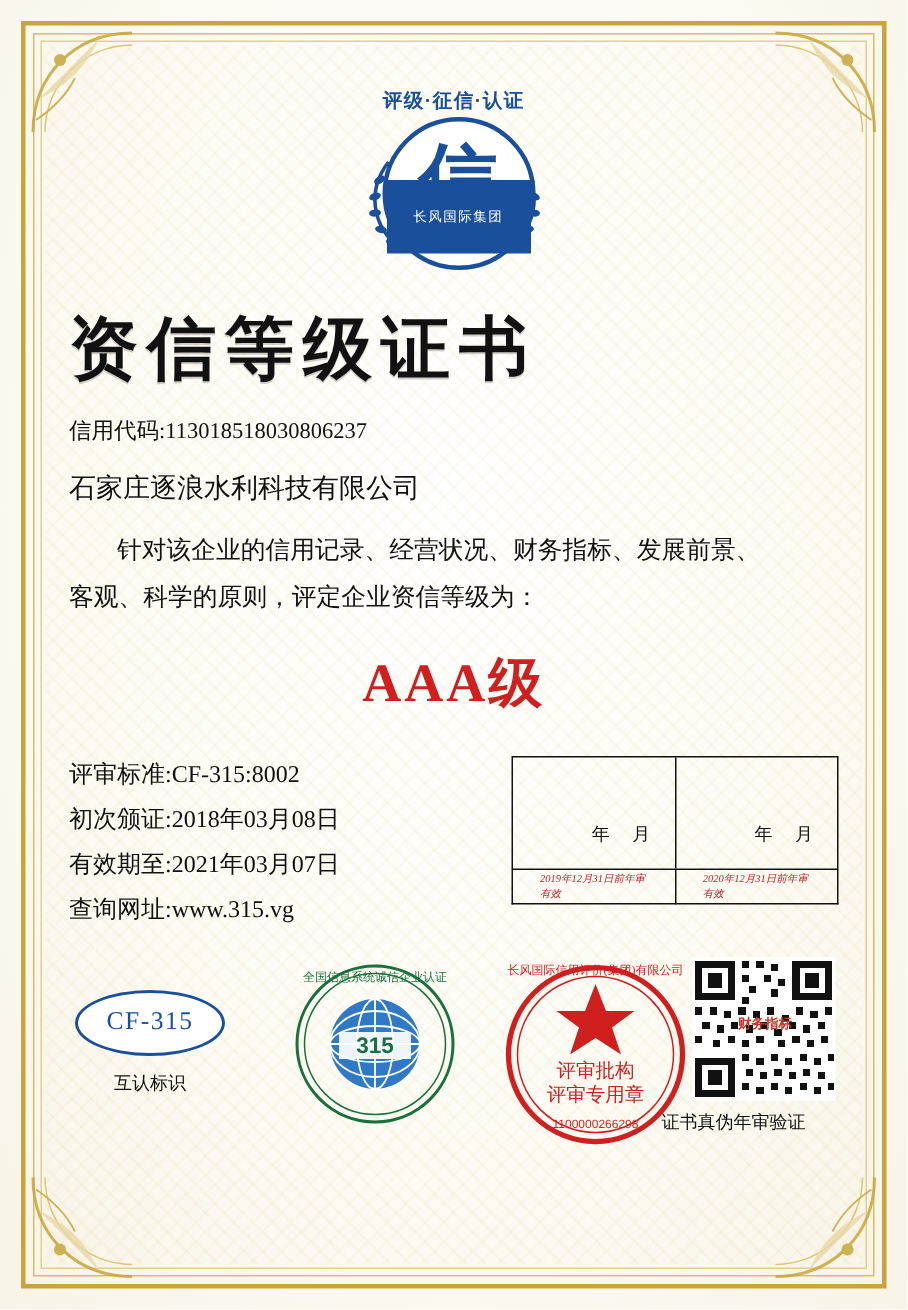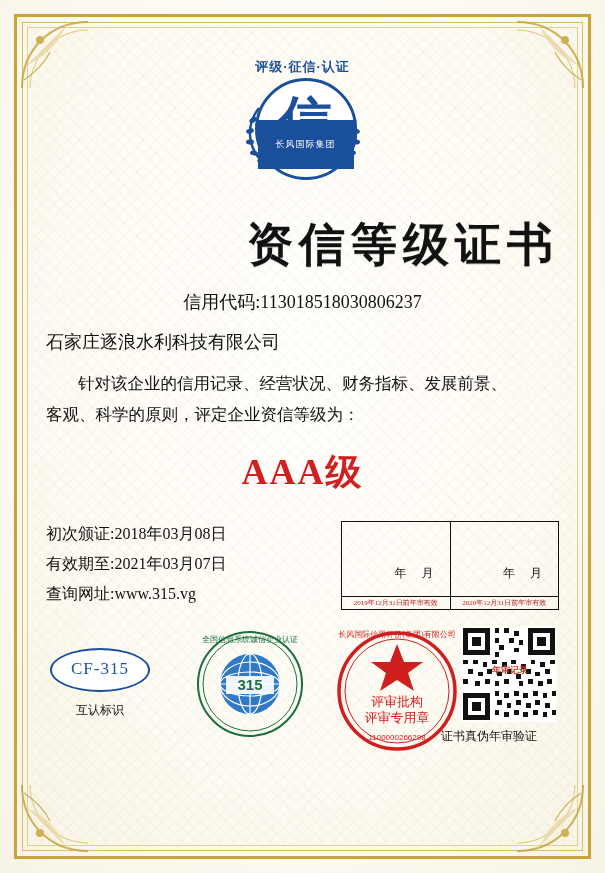--- a/index.html
+++ b/index.html
@@ -80,32 +80,32 @@
   .seal .sub{
     position:absolute;left:0;right:0;bottom:8px;text-align:center;
     font-size:9px;color:#ffffff;background:#1a4f9c;padding:18px 0;
     letter-spacing:1px;
     font-family:"Liberation Sans", sans-serif;
   }
   .wheat{position:absolute;top:18px;left:18px;width:132px;height:104px;}
 
   
   .main-title{
-    text-align:right;
+    text-align:left;
     font-size:46px;
     letter-spacing:6px;
     color:#111;
     font-weight:bold;
-    margin-top:20px;
+    margin-top:8px;
     font-family:"Liberation Serif", serif;
     text-shadow:0 1px 0 rgba(0,0,0,.18);
   }
   .credit-code{
-    text-align:center;
-    font-size:18px;
+    text-align:left;
+    font-size:15px;
     color:#111;
     margin-top:14px;
     font-family:"Liberation Serif", serif;
   }
   .company{
     font-size:18px;font-weight:normal;color:#111;margin-top:16px;
   }
   .body-text{
     margin-top:14px;font-size:16.5px;line-height:31px;color:#111;
     text-align:justify;
@@ -136,22 +136,22 @@
   .annual-grid{display:flex;border:1px solid #111;height:74px;}
   .annual-cell{
     flex:1;position:relative;
   }
   .annual-cell + .annual-cell{border-left:1px solid #111;}
   .annual-cell .ym{
     position:absolute;right:10px;bottom:14px;font-size:12px;color:#111;letter-spacing:6px;
   }
   .annual-foot{display:flex;}
   .annual-foot div{
-    flex:1;text-align:center;font-size:7px;color:#b8242a;
-    border:1px solid #111;border-top:none;padding:1px 8px;
+    flex:1;font-size:7px;color:#b8242a;
+    border:1px solid #111;border-top:none;padding:1px 18px;font-style:italic;
   }
   .annual-foot div + div{border-left:none;}
 
   
   .seals-row{
     position:relative;height:140px;margin-top:14px;
   }
   .cf315{
     position:absolute;left:4px;top:24px;width:100px;text-align:center;
   }
@@ -262,20 +262,21 @@
 
     <div class="body-text">
       <div><span class="indent"></span><span>针对该企业的信用记录、经营状况、财务指标、发展前景、</span></div>
       <div>客观、科学的原则，评定企业资信等级为：</div>
     </div>
 
     <div class="grade">AAA级</div>
 
     <div class="lower">
       <div class="info-lines">
+        <div>评审标准:CF-315:8002</div>
         <div>初次颁证:2018年03月08日</div>
         <div>有效期至:2021年03月07日</div>
         <div>查询网址:www.315.vg</div>
       </div>
 
       <div class="annual">
         <div class="annual-grid">
           <div class="annual-cell">
             <span class="ym">年 月</span>
           </div>
@@ -390,18 +391,18 @@
             <rect x="35" y="32" width="2" height="2"></rect>
           <rect x="14" y="35" width="2" height="2"></rect>
             <rect x="18" y="36" width="2" height="2"></rect>
             <rect x="22" y="35" width="2" height="2"></rect>
           <rect x="26" y="36" width="2" height="2"></rect>
             <rect x="30" y="35" width="2" height="2"></rect>
             <rect x="34" y="36" width="2" height="2"></rect>
           <rect x="38" y="35" width="1.5" height="2"></rect>
         </g>
       </svg>
-      <div class="qr-overlay">年审记录</div>
+      <div class="qr-overlay">财务指标</div>
       <div class="qr-cap">证书真伪年审验证</div>
 
     </div>
   </div>
 </div>
 
 </body></html>

